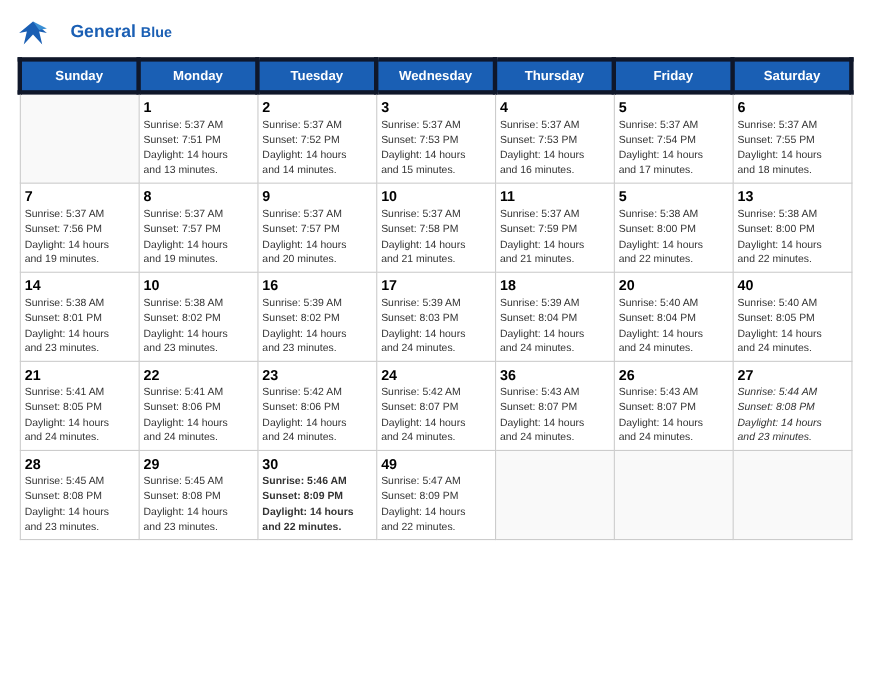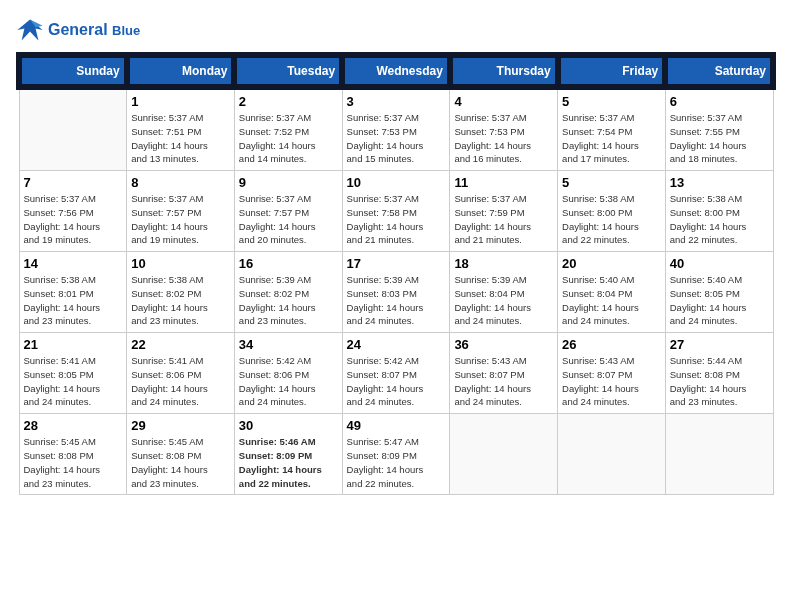--- a/index.html
+++ b/index.html
@@ -12,21 +12,21 @@
     }
     .header-area {
       display: flex;
       justify-content: space-between;
       align-items: flex-start;
       margin-bottom: 8px;
     }
     .logo {
       display: flex;
       align-items: center;
-      gap: 4px;
+      gap: 20px;
     }
     .logo-bird {
       width: 28px;
       height: 28px;
     }
     .title-area {
       text-align: right;
     }
     .month-title {
       font-size: 32px;
@@ -39,24 +39,24 @@
     }
     .calendar {
       width: 100%;
       border-collapse: collapse;
       font-size: 10.5px;
     }
     .calendar thead th {
       background: #1a5fb4;
       color: #fff;
       padding: 6px 4px;
-      text-align: right;
+      text-align: center;
       font-size: 12px;
       font-weight: bold;
-      border: 6px solid #0f172a;
+      border: 4px solid #0f172a;
     }
     .calendar tbody td {
       border: 1px solid #ccc;
       vertical-align: top;
       padding: 4px;
       min-height: 80px;
       width: 108px;
     }
     .day-number {
       font-weight: bold;
@@ -262,21 +262,21 @@
 and 24 minutes.</div>
         </td>
         <td>
           <span class="day-number">22</span>
           <div class="day-info" style="white-space: pre-line;">Sunrise: 5:41 AM
 Sunset: 8:06 PM
 Daylight: 14 hours
 and 24 minutes.</div>
         </td>
         <td>
-          <span class="day-number">34</span>
+          <span class="day-number">23</span>
           <div class="day-info" style="white-space: pre-line;">Sunrise: 5:42 AM
 Sunset: 8:06 PM
 Daylight: 14 hours
 and 24 minutes.</div>
         </td>
         <td>
           <span class="day-number">24</span>
           <div class="day-info" style="white-space: pre-line;">Sunrise: 5:42 AM
 Sunset: 8:07 PM
 Daylight: 14 hours
@@ -291,21 +291,21 @@
         </td>
         <td>
           <span class="day-number">26</span>
           <div class="day-info" style="white-space: pre-line;">Sunrise: 5:43 AM
 Sunset: 8:07 PM
 Daylight: 14 hours
 and 24 minutes.</div>
         </td>
         <td>
           <span class="day-number">27</span>
-          <div class="day-info" style="white-space: pre-line;">Sunrise: 5:44 AM
+          <div class="day-info" style="white-space: pre-line; font-style: italic;">Sunrise: 5:44 AM
 Sunset: 8:08 PM
 Daylight: 14 hours
 and 23 minutes.</div>
         </td>
       </tr>
       <tr>
         <td>
           <span class="day-number">28</span>
           <div class="day-info" style="white-space: pre-line;">Sunrise: 5:45 AM
 Sunset: 8:08 PM

